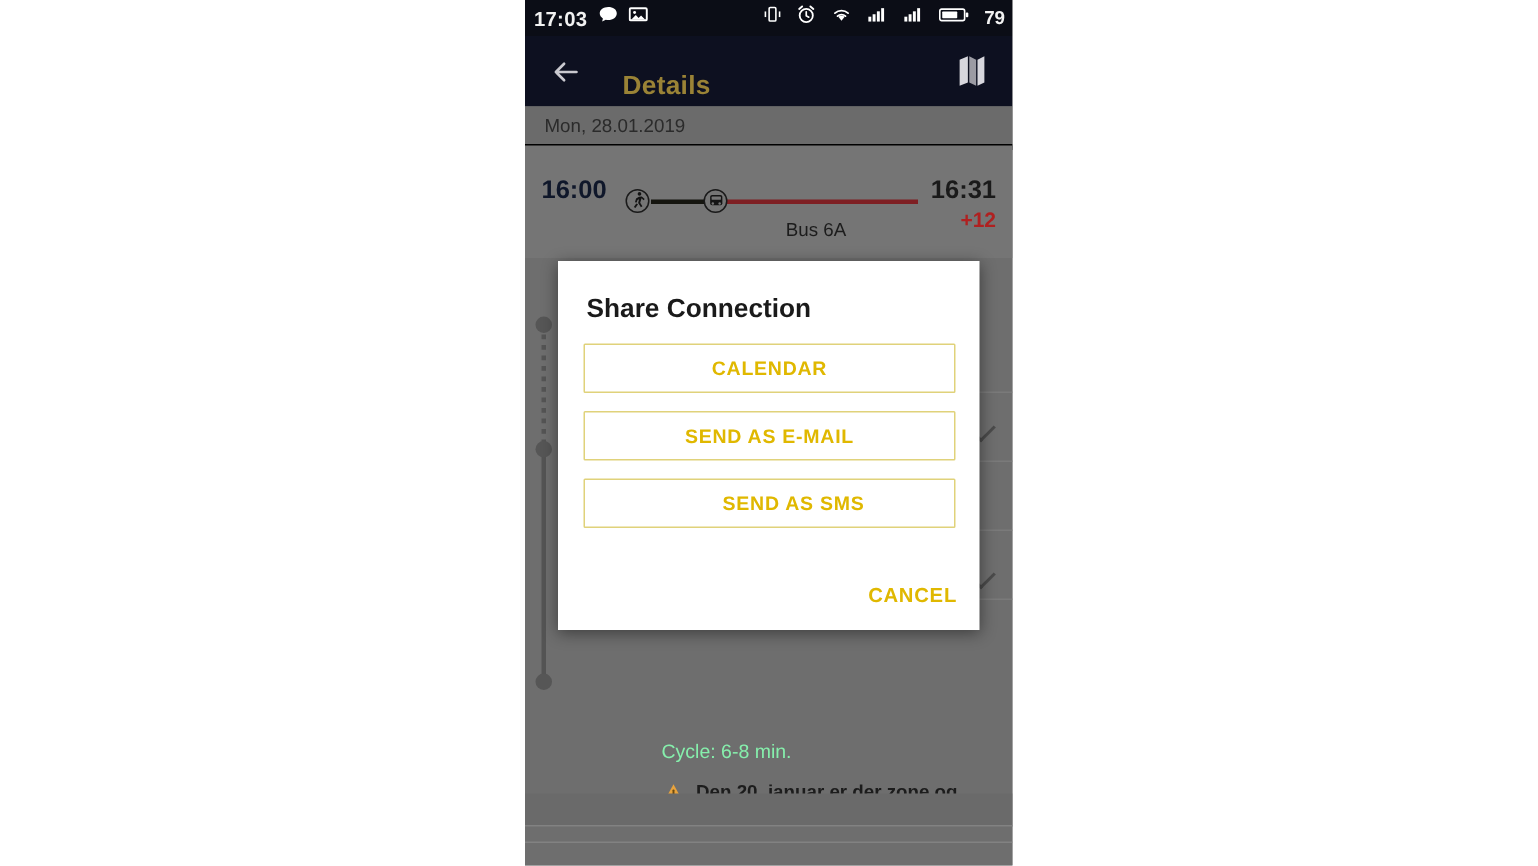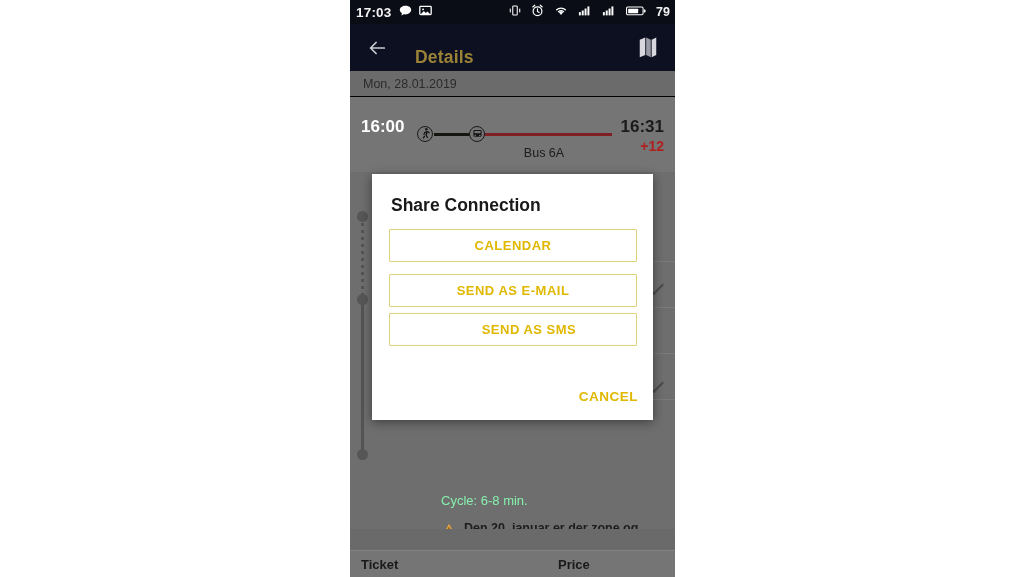--- a/index.html
+++ b/index.html
@@ -118,21 +118,21 @@
   
   .overview {
     position: absolute;
     left: 0; top: 26px;
     width: 325px; height: 75px;
     background: #757575;
   }
   .ov-dep {
     position: absolute;
     left: 11px; top: 20px;
-    font-size: 17px; font-weight: bold; color: #ffffff;
+    font-size: 17px; font-weight: bold; color: #0f172a;
   }
   .ov-arr {
     position: absolute;
     right: 11px; top: 20px;
     font-size: 17px; font-weight: bold; color: #1a1a1a;
   }
   .ov-delay {
     position: absolute;
     right: 11px; top: 41px;
     font-size: 14px; font-weight: bold; color: #b02020;
@@ -335,21 +335,21 @@
     align-items: center;
     justify-content: center;
     font-size: 13px;
     font-weight: bold;
     letter-spacing: .5px;
     color: #e0b800;
     cursor: pointer;
   }
   .dlg-btn.b1 { top: 55px; }
   .dlg-btn.b2 { top: 100px; }
-  .dlg-btn.b3 { top: 139px; padding-left: 32px; }
+  .dlg-btn.b3 { top: 145px; padding-left: 32px; }
   .dlg-cancel {
     position: absolute;
     right: 15px; top: 215px;
     font-size: 13.5px;
     font-weight: bold;
     letter-spacing: .5px;
     color: #e0b800;
     cursor: pointer;
   }
 </style>
@@ -510,24 +510,20 @@
 
       <div class="arrrow">
         <div class="arr-time">
           <span>16:31</span><span class="arr-delay">+12</span>
         </div>
         <div class="arr-name">Roskildevej (Tårnvej)</div>
       </div>
 
       <div class="ticketband"></div>
       <div class="sep" style="top:479px"></div>
-      <div class="tickethdr">
-        <span class="th-ticket">Ticket</span>
-        <span class="th-price">Price</span>
-      </div>
 
       <div class="dialog">
         <div class="dlg-title">Share Connection</div>
 
         <div class="dlg-btn b2">SEND AS E-MAIL</div>
         <div class="dlg-btn b1">CALENDAR</div>
         <div class="dlg-btn b3">SEND AS SMS</div>
 
         <div class="dlg-cancel">CANCEL</div>
       </div>

